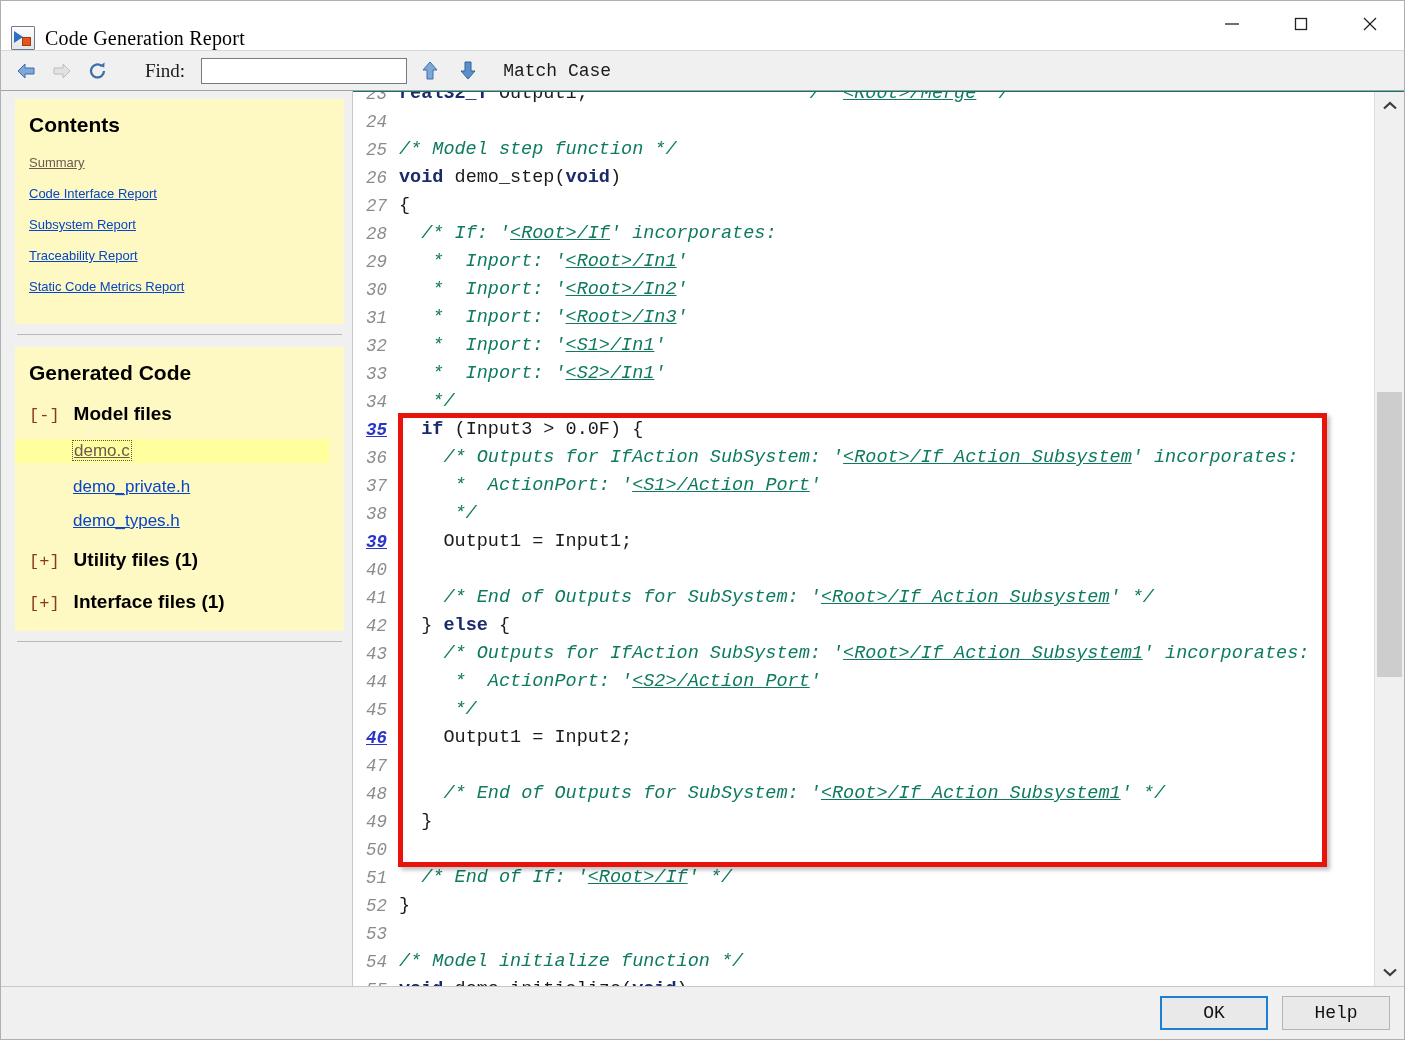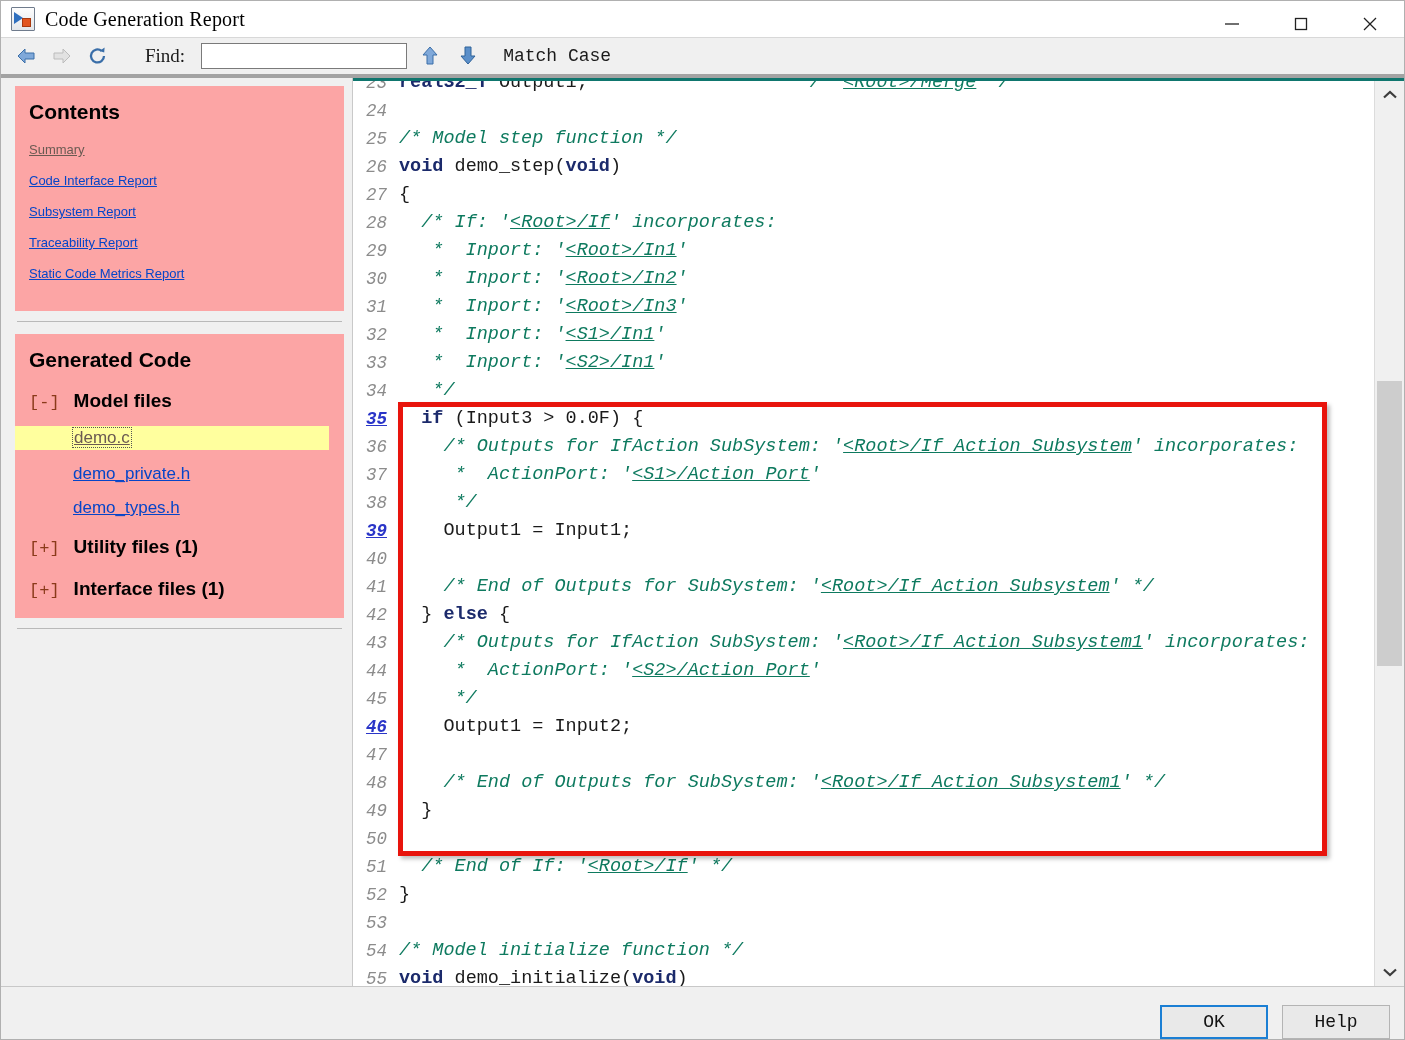--- a/index.html
+++ b/index.html
@@ -15,24 +15,24 @@
     width: 1405px; height: 1040px;
     background: #f0f0f0;
     box-sizing: border-box;
     border: 1px solid #b0b0b0;
     display: flex;
     flex-direction: column;
   }
 
   
   .titlebar {
-    height: 36px;
+    height: 49px;
     background: #ffffff;
     display: flex;
-    align-items: center;
+    align-items: flex-end;
     flex: 0 0 auto;
     position: relative;
   }
   .app-icon {
     width: 24px; height: 24px;
     margin-left: 10px; margin-right: 10px;
     position: relative;
     border: 1px solid #6f7b8c;
     background: linear-gradient(#fdfdfd,#e3e6ea);
     box-sizing: border-box;
@@ -73,21 +73,21 @@
     border: none;
     cursor: default;
   }
   .win-btn svg { display: block; }
 
   
   .toolbar {
     height: 41px;
     background: #f0f0f0;
     border-top: 1px solid #d8d8d8;
-    border-bottom: 4px solid #a3a3a3;
+    border-bottom: 1px solid #a3a3a3;
     display: flex;
     align-items: center;
     flex: 0 0 auto;
     padding-left: 10px;
     box-sizing: border-box;
   }
   .tb-icon {
     width: 30px; height: 30px;
     display: flex; align-items: center; justify-content: center;
     margin-right: 6px;
@@ -136,21 +136,21 @@
     width: 352px;
     flex: 0 0 352px;
     background: #f0f0f0;
     border-right: 1px solid #c9c9c9;
     box-sizing: border-box;
     padding: 8px 8px 0 14px;
     overflow: hidden;
     position: relative;
   }
   .panel {
-    background: #fca5a5;
+    background: #fef9c3;
     padding: 10px 29px 14px 14px;
     box-sizing: border-box;
   }
   .panel-title {
     font-size: 21px;
     font-weight: bold;
     color: #000000;
     margin: 4px 0 18px 0;
   }
   .link {
@@ -207,21 +207,21 @@
     color: #6b5a52;
     outline: 1px dotted #555;
     padding: 0 1px;
   }
 
   
   .codepane {
     flex: 1 1 auto;
     position: relative;
     background: #14532d;
-    border-top: 3px solid #0f766e;
+    border-top: 1px solid #0f766e;
     overflow: hidden;
     min-width: 0;
   }
   .code-scroll {
     position: absolute;
     left: 0; top: 0; right: 29px; bottom: 0;
     overflow: hidden;
     background: #ffffff;
   }
   .code-lines {
@@ -297,21 +297,21 @@
     background: #cdcdcd;
     cursor: default;
   }
 
   
   .footer {
     height: 52px;
     flex: 0 0 auto;
     background: #f0f0f0;
     display: flex;
-    align-items: flex-end;
+    align-items: center;
     justify-content: flex-end;
     padding-right: 14px;
     box-sizing: border-box;
   }
   .btn {
     font-family: "Liberation Mono", monospace;
     font-size: 18px;
     color: #111111;
     background: #e9e9e9;
     border: 1px solid #b4b4b4;

